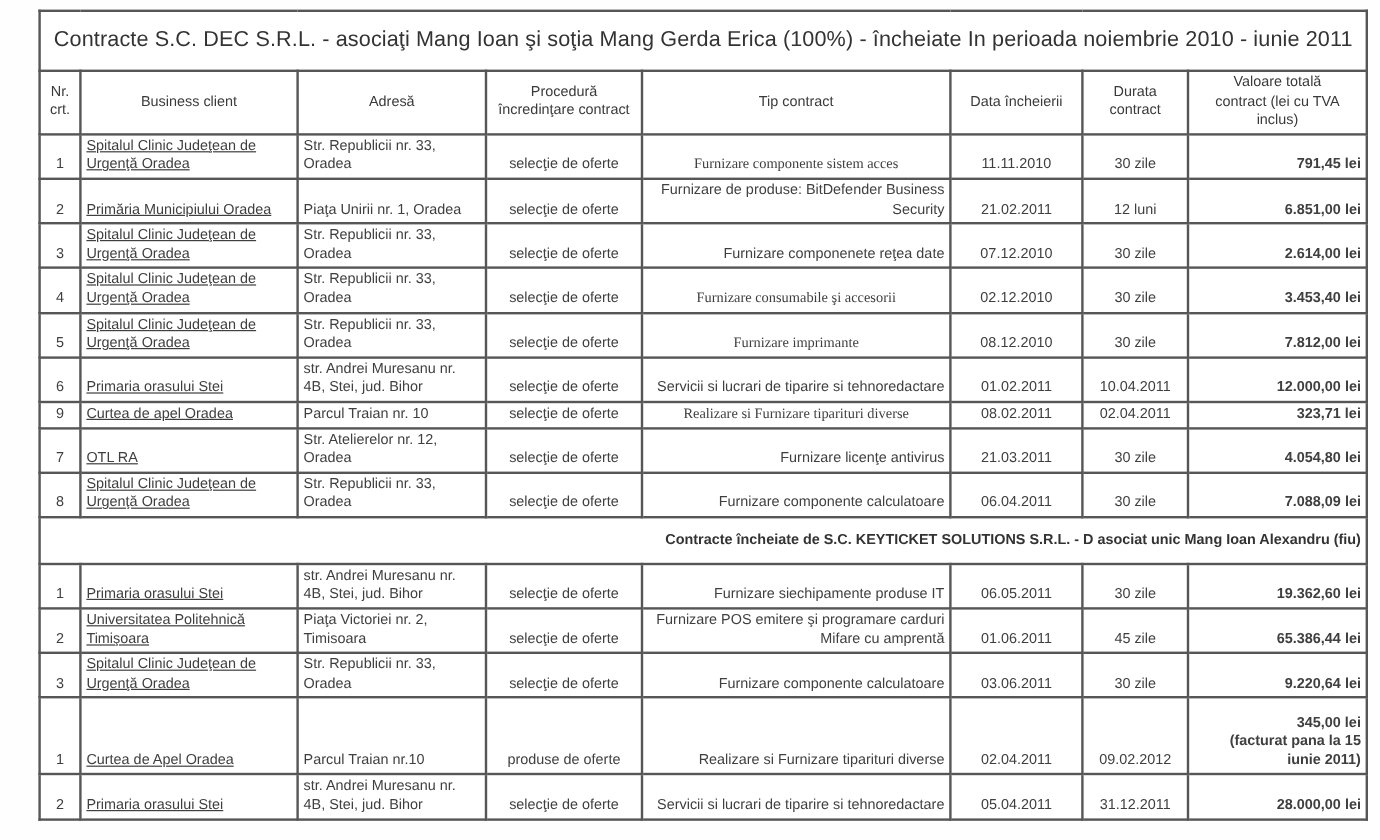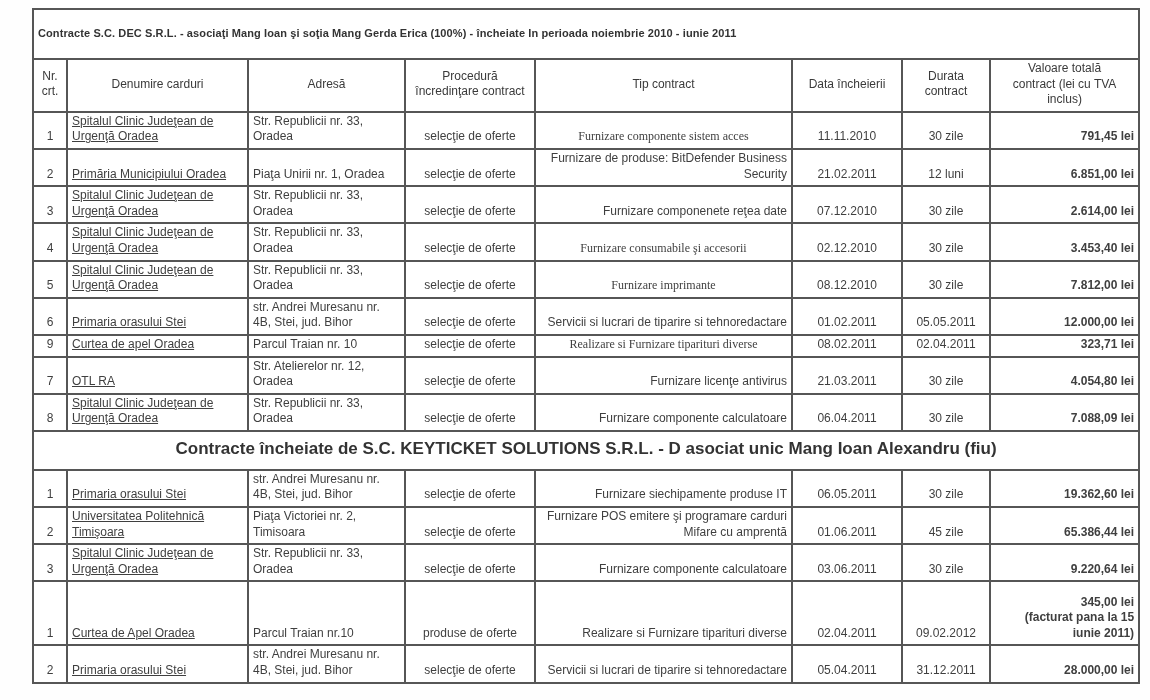--- a/index.html
+++ b/index.html
@@ -32,32 +32,33 @@
     font-size: 12px;
     line-height: 1.3;
     padding: 1px 4px 3px 4px;
     vertical-align: bottom;
     white-space: pre-line;
     overflow: hidden;
     color: #3f3f3f;
   }
   tr.doc-title td {
     height: 44px;
+    text-align: center;
+    vertical-align: middle;
+    font-weight: normal;
+    font-size: 18px;
+    color: #333;
+    letter-spacing: 0.1px;
+  }
+  tr.section-title td {
+    height: 33px;
+    text-align: right;
     vertical-align: middle;
     font-weight: bold;
-    font-size: 11px;
-    color: #333;
-    letter-spacing: 0.1px;
-  }
-  tr.section-title td {
-    height: 33px;
-    text-align: center;
-    vertical-align: middle;
-    font-weight: bold;
-    font-size: 17px;
+    font-size: 12px;
     color: #333;
   }
   tr.col-headers th {
     height: 44px;
     text-align: center;
     vertical-align: middle;
     font-weight: normal;
     font-size: 12px;
     color: #3a3a3a;
   }
@@ -89,21 +90,21 @@
       <col style="width:88px">
       <col style="width:149px">
     </colgroup>
     <tbody id="table-body">
         <tr class="doc-title">
           <td colspan="8">Contracte S.C. DEC S.R.L. - asociaţi Mang Ioan şi soţia Mang Gerda Erica (100%) - încheiate In perioada noiembrie 2010 - iunie 2011</td>
         </tr>
         <tr class="col-headers">
           <th>Nr.
 crt.</th>
-          <th>Denumire carduri</th>
+          <th>Business client</th>
           <th>Adresă</th>
           <th>Procedură
 încredinţare contract</th>
           <th>Tip contract</th>
           <th>Data încheierii</th>
           <th>Durata contract</th>
           <th>Valoare totală
 contract (lei cu TVA
 inclus)</th>
         </tr>
@@ -157,21 +158,21 @@
           <td class="c-dur">30 zile</td>
           <td class="c-val">7.812,00 lei</td>
         </tr>
         <tr class="data-row">
           <td class="c-nr">6</td>
           <td class="c-client">Primaria orasului Stei</td>
           <td class="c-addr">str. Andrei Muresanu nr. 4B, Stei, jud. Bihor</td>
           <td class="c-proc">selecţie de oferte</td>
           <td class="c-tip">Servicii si lucrari de tiparire si tehnoredactare</td>
           <td class="c-data">01.02.2011</td>
-          <td class="c-dur">05.05.2011</td>
+          <td class="c-dur">10.04.2011</td>
           <td class="c-val">12.000,00 lei</td>
         </tr>
         <tr class="data-row short">
           <td class="c-nr">9</td>
           <td class="c-client">Curtea de apel Oradea</td>
           <td class="c-addr">Parcul Traian nr. 10</td>
           <td class="c-proc">selecţie de oferte</td>
           <td class="c-tip center">Realizare si Furnizare tiparituri diverse</td>
           <td class="c-data">08.02.2011</td>
           <td class="c-dur">02.04.2011</td>

